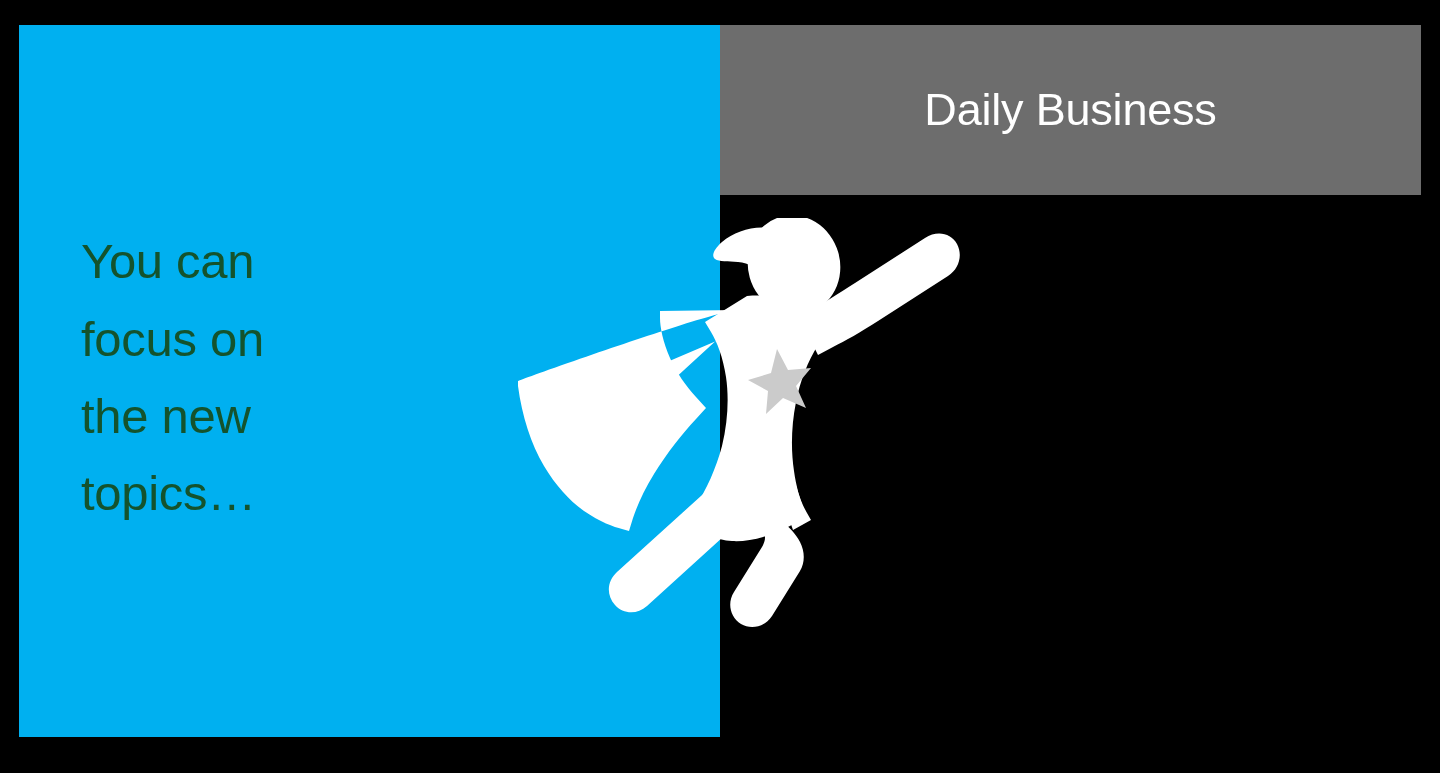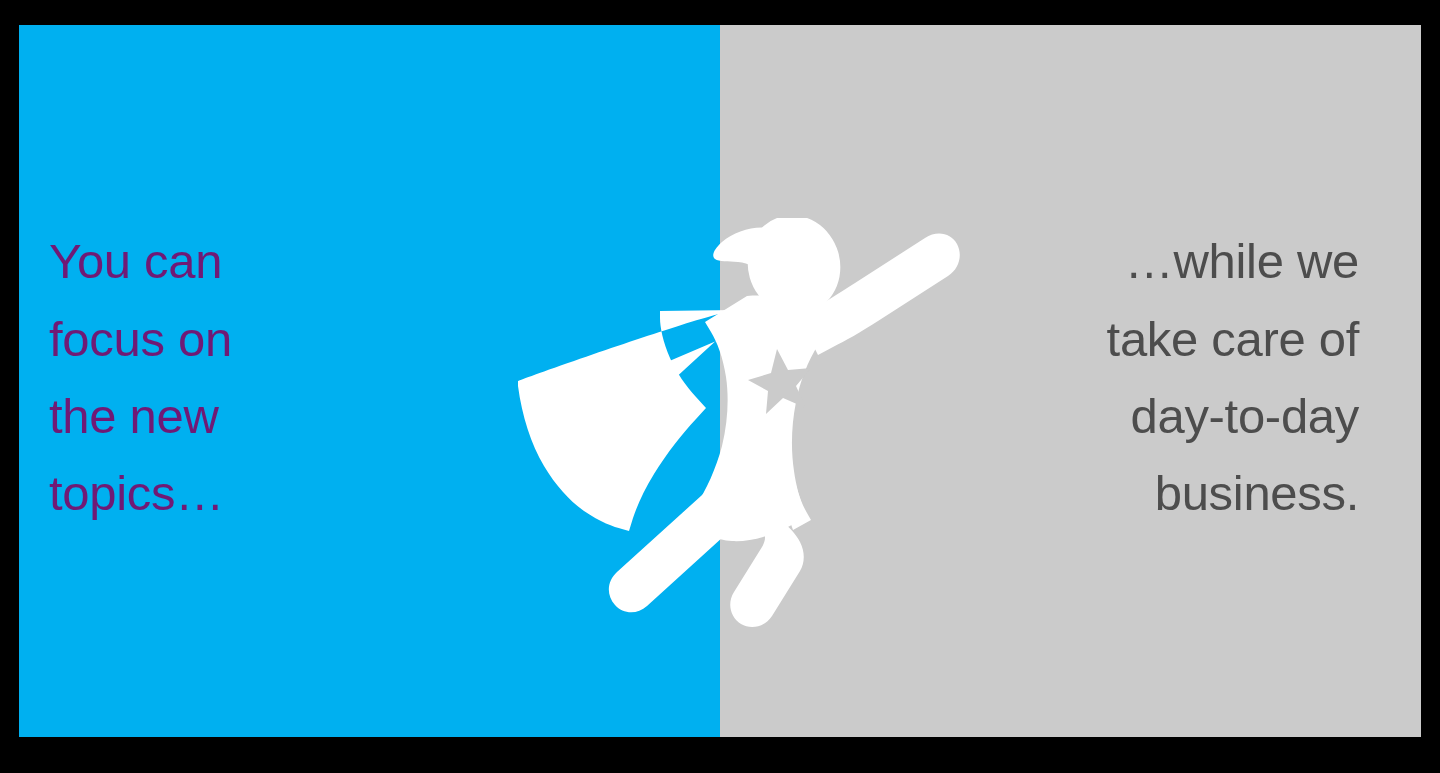--- a/index.html
+++ b/index.html
@@ -80,23 +80,23 @@
   .body-right { background: #CBCBCB; justify-content: flex-end; }
 
   .body-text {
     font-size: 49px;
     line-height: 1.58;
     font-weight: 400;
     white-space: pre-line;
     letter-spacing: -0.3px;
   }
   .body-left .body-text {
-    color: #701a75;
+    color: #14532d;
     text-align: left;
-    padding-left: 30px;
+    padding-left: 62px;
     padding-bottom: 6px;
     max-width: 330px;
   }
   .body-right .body-text {
     color: #4D4D4D;
     text-align: right;
     padding-right: 62px;
     padding-bottom: 6px;
     max-width: 360px;
   }
@@ -127,25 +127,22 @@
     <div class="column col-left">
       <div class="col-body body-left">
         <div class="body-text">You can
 focus on
 the new
 topics…</div>
       </div>
     </div>
 
     <div class="column col-right">
-      <div class="col-body body-right">
-        <div class="body-text">…while we
-take care of
-day-to-day
-business.</div>
+      <div class="col-header header-right">
+        <div class="header-text">Daily Business</div>
       </div>
     </div>
 
     <div class="hero-figure">
       <svg viewBox="0 0 470 410" xmlns="http://www.w3.org/2000/svg" aria-hidden="true">
         <g fill="#FFFFFF">
 
           <path d="M236 92
                    C 212 96, 140 120, 74 143
                    C 36 156, 18 163, 18 163

